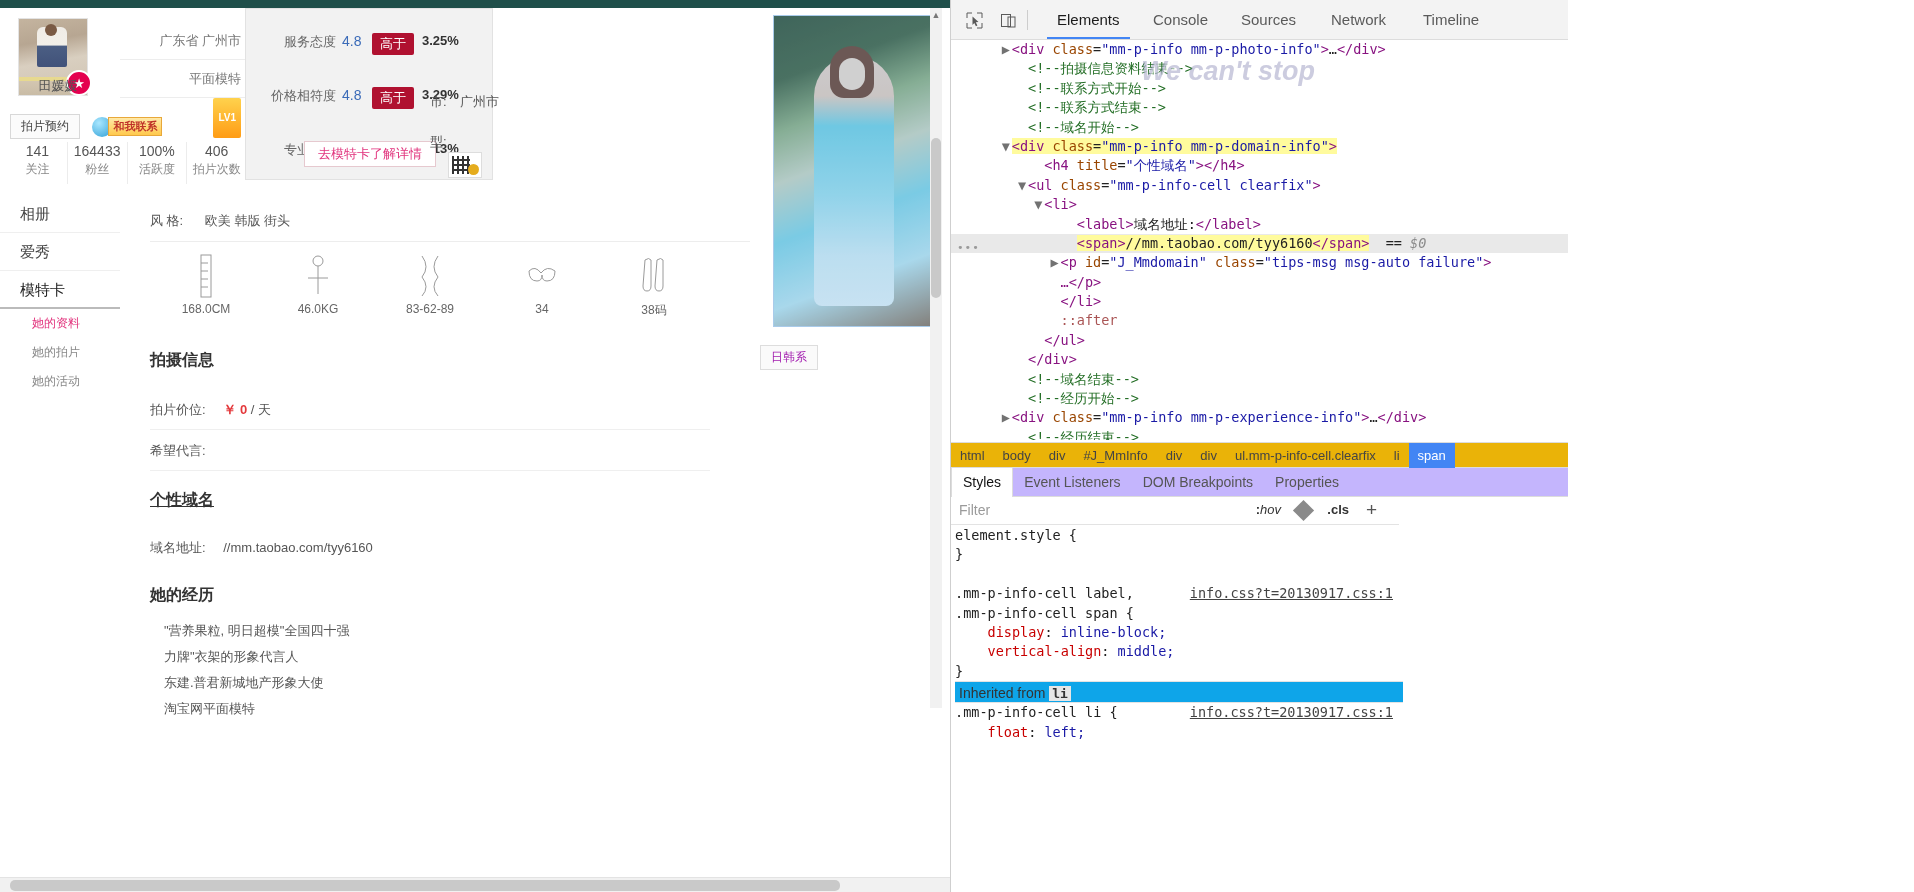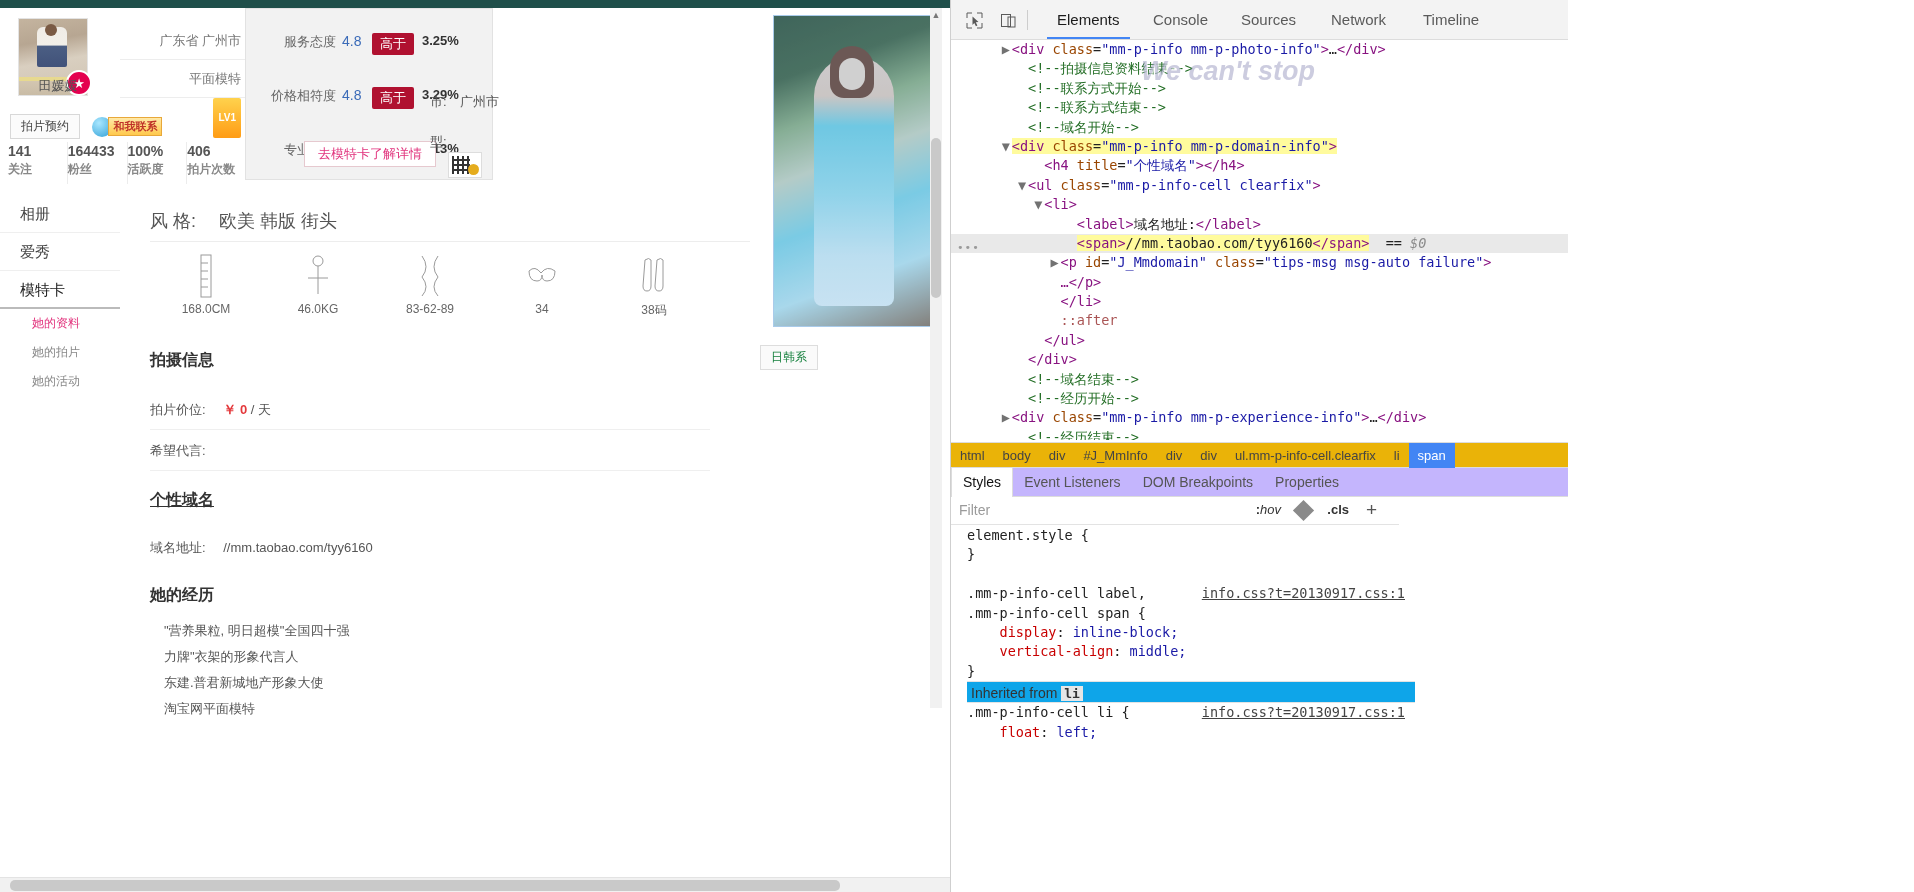--- a/index.html
+++ b/index.html
@@ -40,21 +40,21 @@
                  vertical-align:middle; position:relative; }
   #btn-contact .ww { display:inline-block; width:20px; height:20px; border-radius:50%;
                      background:radial-gradient(circle at 35% 30%,#a9e7ff,#2f9fd6);
                      vertical-align:middle; }
   #btn-contact .lbl { display:inline-block; vertical-align:middle;
                       background:linear-gradient(180deg,#ffe9a8,#ffc94d);
                       border:1px solid #e8a83a; color:#c0342a; font-size:11px;
                       font-weight:bold; padding:1px 4px; margin-left:-4px; }
   #stats { position:absolute; left:8px; top:134px; width:238px; height:42px;
            display:flex; }
-  #stats .st { flex:1; text-align:left; border-right:1px solid #ececec;font-weight:bold; }
+  #stats .st { flex:1; text-align:center; border-right:1px solid #ececec; }
   #stats .st:last-child { border-right:none; }
   #stats .n { font-size:14px; color:#555; line-height:18px; }
   #stats .t { font-size:12px; color:#888; line-height:18px; }
 
   
   #loc-col { position:absolute; left:120px; top:14px; width:125px; }
   #loc-col .row { height:38px; line-height:38px; text-align:right;
                   border-bottom:1px solid #ededed; font-size:13px; color:#777;
                   padding-right:4px; }
   #loc-col .row:last-child { border-bottom:none; }
@@ -90,21 +90,21 @@
   #leftnav .item { height:38px; line-height:38px; padding-left:20px; font-size:15px;
                    color:#444; border-bottom:1px solid #efefef; }
   #leftnav .item.active { color:#222; border-bottom:2px solid #bbb; font-weight:normal; }
   #leftnav .sub { height:29px; line-height:29px; padding-left:32px; font-size:12px;
                   color:#888; }
   #leftnav .sub.cur { color:#e2357e; }
 
   
   #main { position:absolute; left:150px; top:200px; width:600px; }
   .sect-line { border-bottom:1px solid #ededed; }
-  #style-row { height:42px; line-height:42px; font-size:18px; color:#555; }
+  #style-row { height:42px; line-height:42px; font-size:13px; color:#555; }
   #style-row .k { color:#555; margin-right:18px; }
   #measures { height:92px; display:flex; padding-top:8px; }
   #measures .m { width:112px; text-align:center; }
   #measures .gl { height:52px; display:flex; align-items:center; justify-content:center;
                   color:#999; }
   #measures .mv { font-size:12px; color:#666; }
   .blk-title { font-size:16px; color:#333; font-weight:bold; }
   #shoot { position:absolute; left:0; top:150px; width:560px; }
   .frow { height:41px; line-height:41px; font-size:13px; color:#555;
           border-bottom:1px solid #efefef; }
@@ -131,21 +131,21 @@
   #hl-overlay { position:absolute; left:14px; top:8px; width:160px; height:310px;
                 background:rgba(111,168,220,0.28);
                 outline:1px solid rgba(111,168,220,0.6); }
   #page-scroll-v { position:absolute; right:8px; top:8px; width:12px; height:700px;
                    background:#f1f1f1; }
   #page-scroll-v .thumb { position:absolute; left:1px; top:130px; width:10px;
                           height:160px; background:#c9c9c9; border-radius:5px; }
   #page-scroll-v .arrow { position:absolute; left:0; top:0; width:12px; height:14px;
                           color:#777; font-size:9px; text-align:center; line-height:14px; }
   #tag-chip { position:absolute; left:760px; top:345px; padding:3px 10px;
-              border:1px solid #ddd; background:#fafafa; font-size:12px; color:#15803d; }
+              border:1px solid #ddd; background:#fafafa; font-size:12px; color:#a21caf; }
   #page-scroll-h { position:absolute; left:0; bottom:0; width:950px; height:15px;
                    background:#f1f1f1; border-top:1px solid #e3e3e3; }
   #page-scroll-h .thumb { position:absolute; left:10px; top:2px; width:830px;
                           height:11px; background:#c9c9c9; border-radius:5px; }
 
   
   #devtools { position:absolute; left:950px; top:0; width:964px; height:892px;
               background:#fff; border-left:1px solid #cfcfcf;
               font-family:"Liberation Sans", sans-serif; }
   #dt-toolbar { position:absolute; left:0; top:0; width:964px; height:40px;
@@ -207,21 +207,21 @@
   #filter-bar .ph { position:absolute; left:8px; top:5px; font-size:14px; color:#9a9a9a; }
   #filter-bar .hov { position:absolute; right:118px; top:5px; font-size:13px;
                      color:#333; font-weight:bold; }
   #filter-bar .hov i { font-weight:normal; }
   #filter-bar .pen { position:absolute; right:88px; top:6px; width:15px; height:15px;
                      background:#8a8a8a; transform:rotate(45deg); }
   #filter-bar .cls { position:absolute; right:50px; top:5px; font-size:13px;
                      color:#333; font-weight:bold; }
   #filter-bar .plus { position:absolute; right:22px; top:2px; font-size:19px; color:#555; }
 
-  #css-rules { position:absolute; left:16px; top:526px; width:448px; height:366px;
+  #css-rules { position:absolute; left:4px; top:526px; width:448px; height:366px;
                overflow:hidden; background:#fff;
                font-family:"DejaVu Sans Mono", monospace; font-size:13.5px;
                line-height:19.4px; color:#222; }
   #css-rules .cl { white-space:pre; height:19.4px; position:relative; }
   .prop { color:#c80000; }
   .pval { color:#1a1aa6; }
   .src  { position:absolute; right:10px; color:#444; text-decoration:underline; }
   .inh  { background:#0ea5e9; color:#333; display:block; height:22px;
           line-height:22px; border-top:1px solid #e3e3e3;
           border-bottom:1px solid #e3e3e3; font-family:"Liberation Sans",sans-serif;

